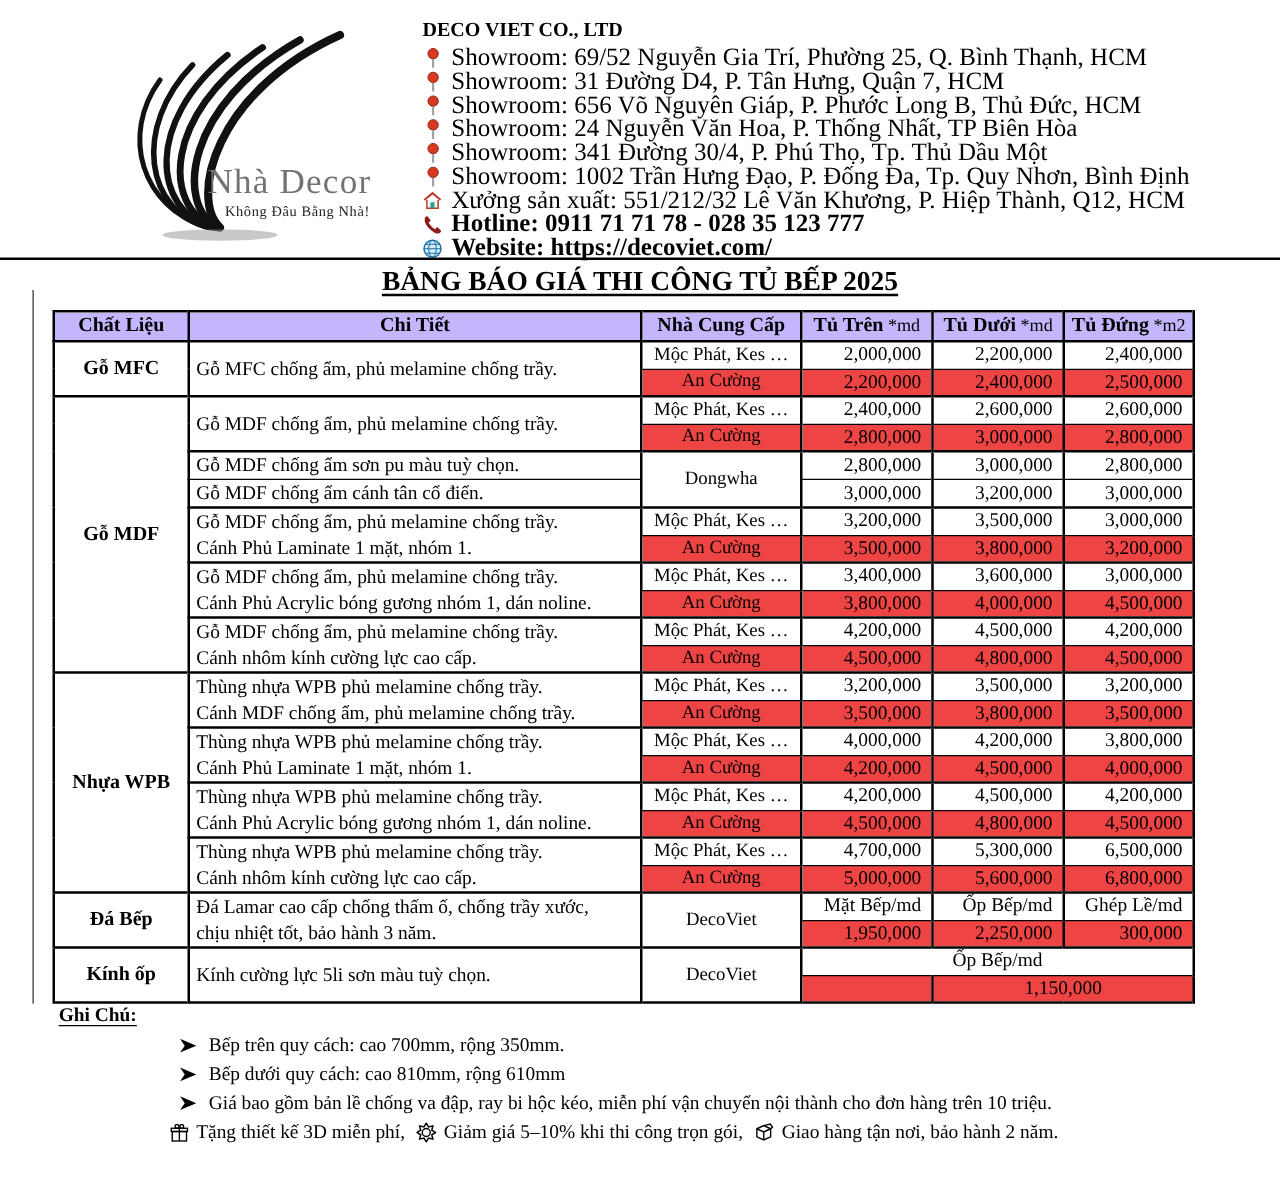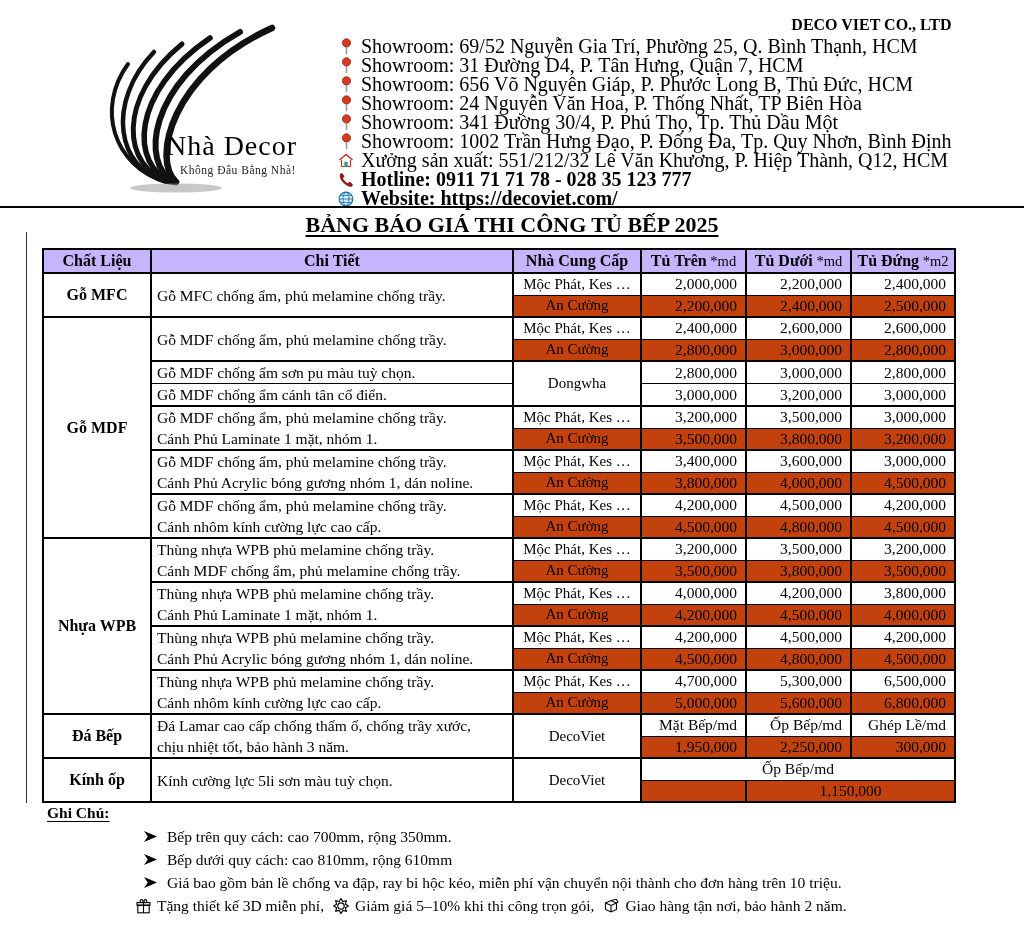--- a/index.html
+++ b/index.html
@@ -3,26 +3,26 @@
 <meta charset="utf-8">
 <style>
   * { margin:0; padding:0; box-sizing:border-box; }
   html,body { background:#fff; }
   .page { position:relative; width:1024px; height:950px; background:#ffffff;
           font-family:"Liberation Serif", serif; color:#000; overflow:hidden; }
 
   
   .logo { position:absolute; left:58px; top:16px; width:276px; height:188px; }
   .logo svg { position:absolute; left:0; top:0; }
-  .brand { position:absolute; left:108px; top:114px; font-size:28px; color:#000000;
+  .brand { position:absolute; left:108px; top:114px; font-size:28px; color:#737373;
            font-family:"Liberation Serif", serif; letter-spacing:1px; }
   .tagline { position:absolute; left:122px; top:148px; font-size:11.5px; color:#222; letter-spacing:.5px; }
 
   
-  .company { position:absolute; left:338px; top:16px;text-align:right; }
+  .company { position:absolute; left:338px; top:16px; }
   .company-name { font-weight:bold; font-size:16px; height:21px; }
   .company-line { display:flex; align-items:center; gap:7px; font-size:20px; height:19px; white-space:nowrap; }
   .company-line.bold { font-weight:bold; }
   .icon { display:inline-flex; width:16px; justify-content:center; align-items:center; flex:0 0 16px; }
   .icon svg { display:block; }
 
   .divider { position:absolute; left:0; top:206px; width:1024px; border-top:2px solid #000; }
   .page-title { position:absolute; top:212px; left:0; width:100%; text-align:center;
                 font-size:22px; font-weight:bold; }
   .page-title span { text-decoration:underline; text-decoration-thickness:2px; text-underline-offset:3px; }
@@ -36,21 +36,21 @@
       height:22px; padding:0 3px; vertical-align:middle; white-space:nowrap; overflow:hidden; font-size:15.5px; }
   .price-table th { background:#c4b5fd; font-weight:bold; font-size:16px; height:24px;
       text-align:center; border-bottom-width:2px; }
   .price-table th .unit { font-weight:normal; font-size:14.5px; }
   .price-table tr.bt td { border-top-width:2px; }
   td.mat { font-weight:bold; text-align:center; font-size:16px; }
   td.det { text-align:left; padding-left:5px; line-height:21px; }
   td.sup { text-align:center; font-size:15px; }
   td.num { text-align:right; padding-right:8px; }
   td.ctr { text-align:center; }
-  td.sh  { background:#c2410c; }
+  td.sh  { background:#ef4444; }
 
   
   .notes { position:absolute; left:47px; top:801px; width:960px; font-size:15.5px; }
   .notes-head { display:flex; height:24px; align-items:center; }
   .ghichu { font-weight:bold; text-decoration:underline; text-underline-offset:3px; width:88px; flex:0 0 88px; }
   .notes-heading { font-weight:bold; }
   .bullets { margin-left:95px; }
   .bullet-line { display:flex; align-items:center; gap:9px; height:23px; }
   .perk-line { margin-left:88px; height:24px; display:flex; align-items:center; }
   .perk-line .icon { margin-right:6px; }

